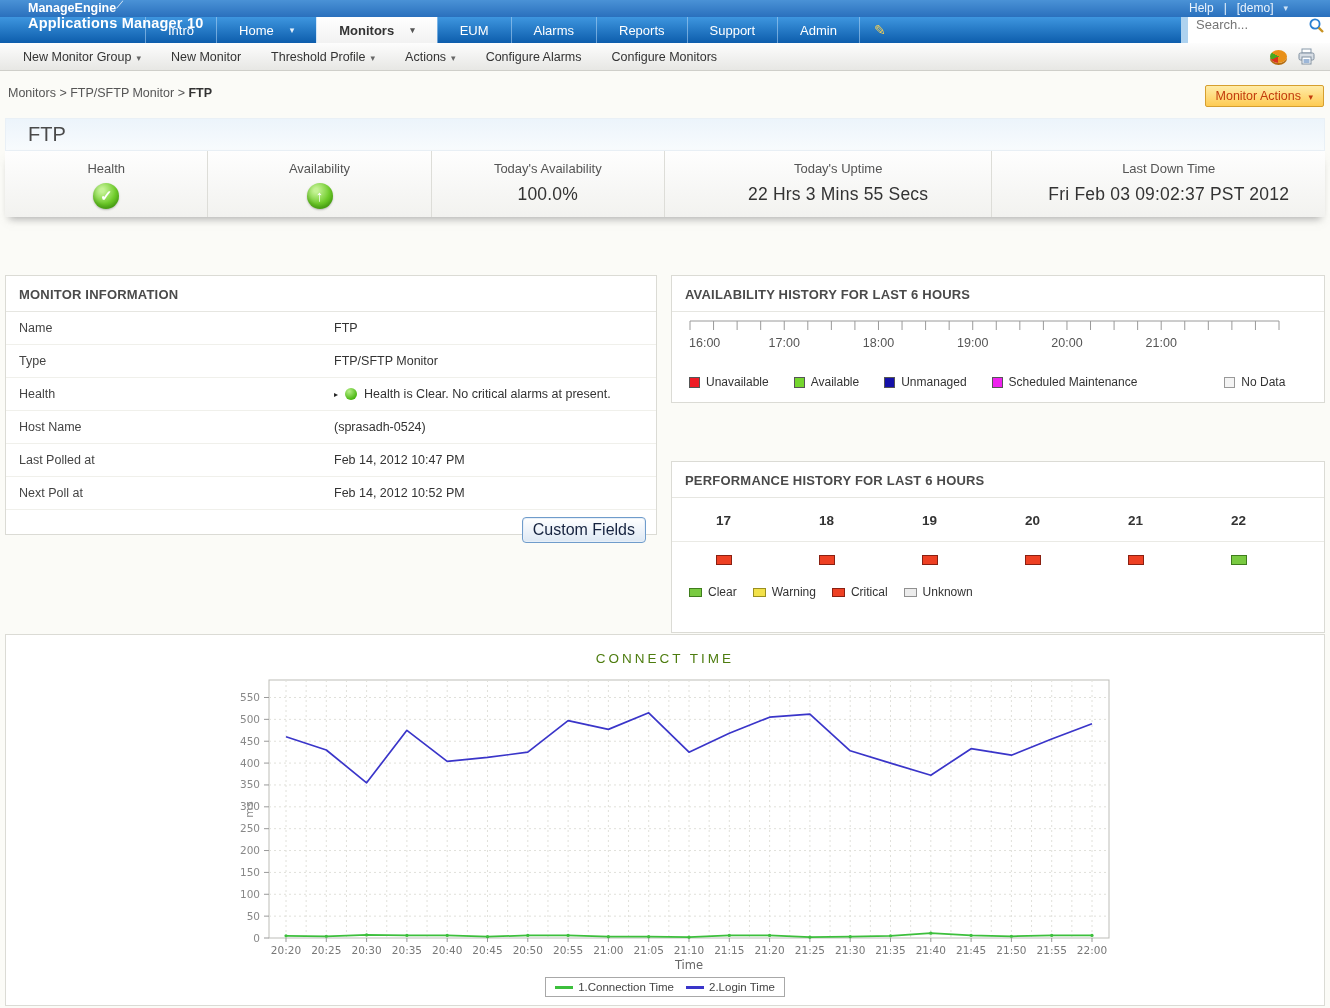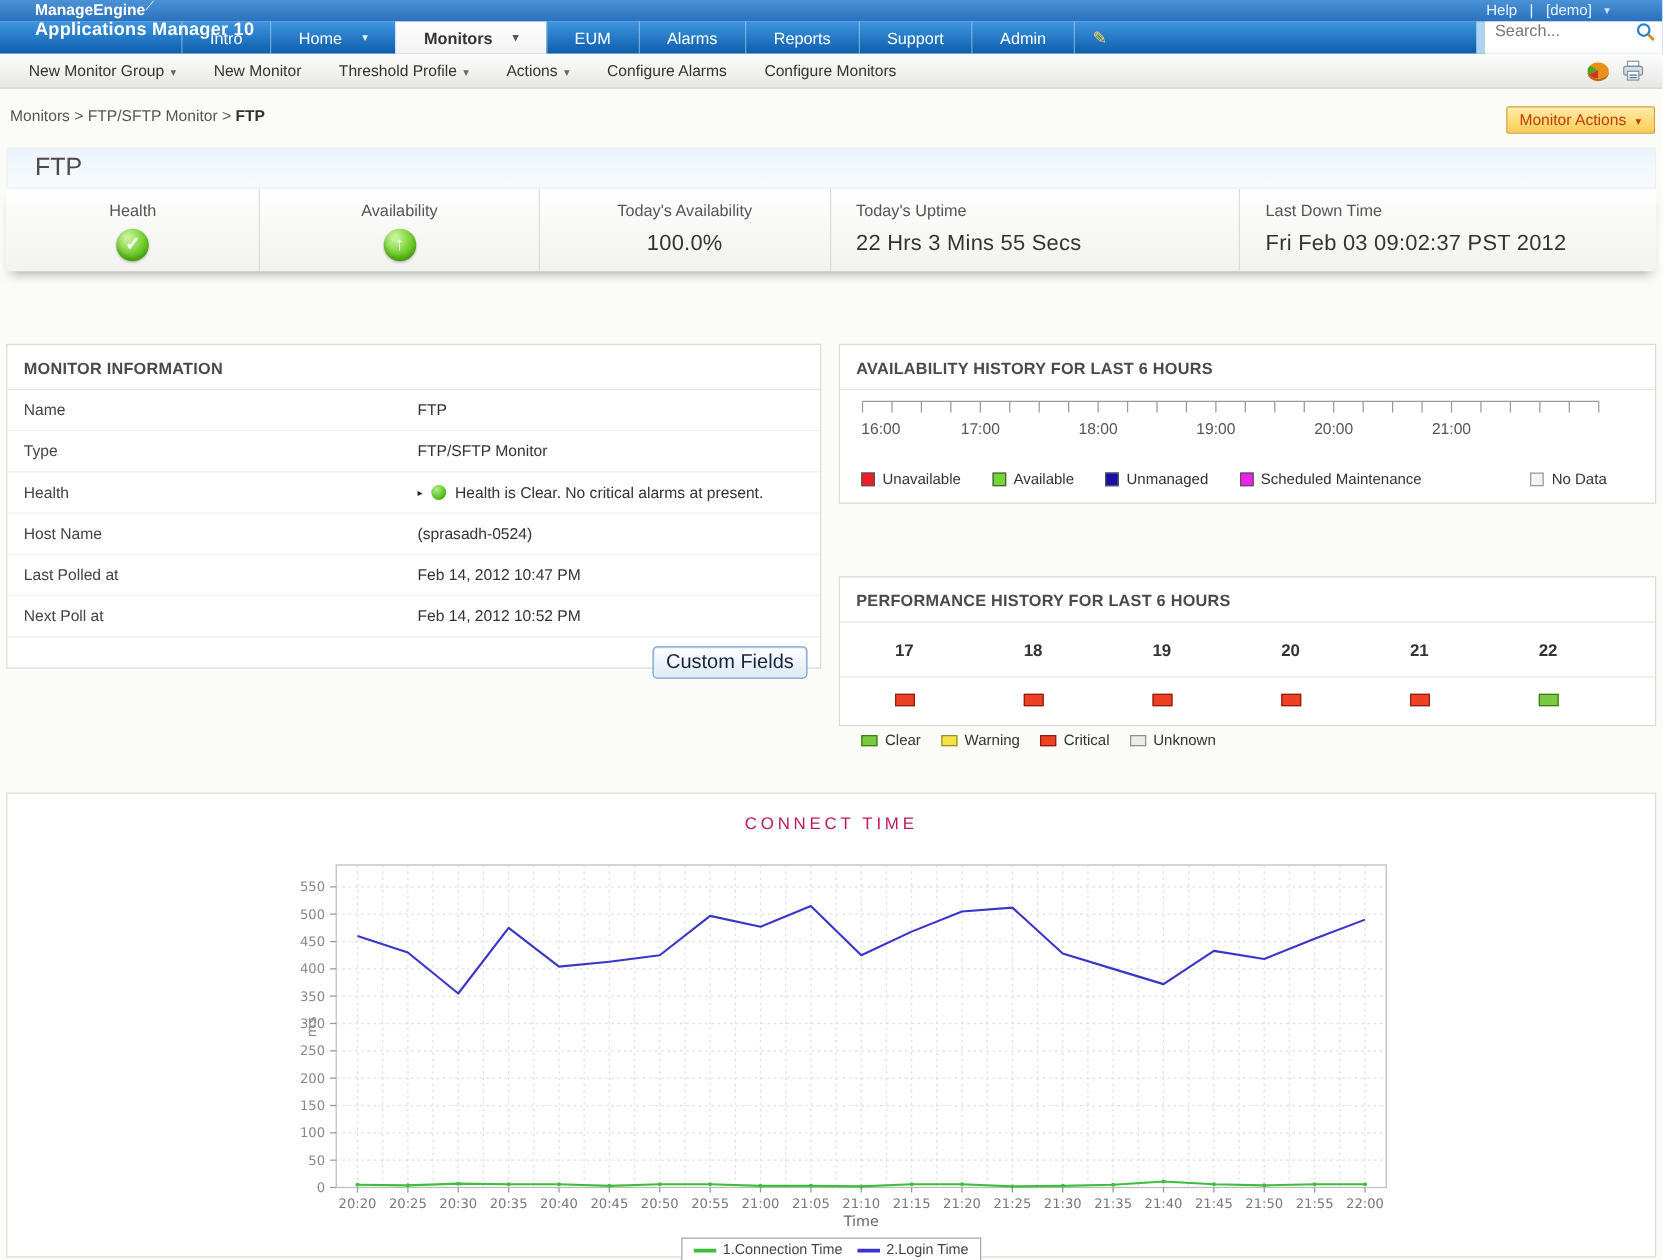--- a/index.html
+++ b/index.html
@@ -52,32 +52,32 @@
   
   .title-bar { margin:10px 5px 0; height:33px; background:linear-gradient(#ecf4fb,#f8fbfd);
       border:1px solid #e9f0f6; display:flex; align-items:center; padding-left:22px;
       font-size:20px; color:#4a4a4a; }
   .status-strip { margin:0 5px; height:66px; display:flex; background:linear-gradient(#fefefe,#f2f2ef);
       box-shadow:0 6px 8px -4px rgba(110,110,110,.55); }
   .st-cell { border-right:1px solid #ddddd8; padding-top:10px; text-align:center; }
   .st-cell:last-child { border-right:none; }
   .st-cell .lbl { font-size:13px; color:#555; }
   .st-cell .val { font-size:17.5px; color:#333; margin-top:8px; letter-spacing:.2px; }
-  .st-cell.left { text-align:left; padding-left:20px; }
+  .st-cell.left { text-align:center; padding-left:20px; }
   .orb { width:26px; height:26px; border-radius:50%; margin:7px auto 0;
       background:radial-gradient(circle at 35% 28%, #c4f295 8%, #6fcc2a 55%, #44a50f 100%);
       color:#fff; font-size:15px; font-weight:bold; line-height:26px; text-align:center;
       box-shadow:inset 0 -3px 4px rgba(30,90,0,.35), 0 1px 2px rgba(0,0,0,.25); }
   
   .panel { position:absolute; background:#fff; border:1px solid #dbdbd5; }
   .panel-title { font-size:13px; font-weight:bold; color:#4a4a4a; padding:11px 13px 9px;
       border-bottom:1px solid #e6e6e1; letter-spacing:.2px; }
   #panel-info  { left:5px;   top:275px; width:652px;  height:260px; }
   #panel-avail { left:671px; top:275px; width:654px;  height:128px; }
-  #panel-perf  { left:671px; top:461px; width:654px;  height:120px; }
+  #panel-perf  { left:671px; top:461px; width:654px;  height:172px; }
   #panel-chart { left:5px;   top:634px; width:1320px; height:372px; padding-top:16px; }
   
   .info-row { display:flex; align-items:center; height:33px; border-bottom:1px solid #f0f0eb; font-size:12.5px; }
   .info-label { width:328px; padding-left:13px; color:#444; }
   .info-value { color:#333; display:flex; align-items:center; gap:7px; }
   .mini-arrow { font-size:8px; color:#222; }
   .green-dot { width:12px; height:12px; border-radius:50%;
       background:radial-gradient(circle at 35% 28%, #b6ef87, #4cb814 70%, #3a920c); display:inline-block; }
   .custom-row { display:flex; justify-content:flex-end; padding:7px 10px 0 0; }
   .custom-btn { font-size:16px; color:#16233f; background:linear-gradient(#ffffff,#dde8f4);
@@ -93,21 +93,21 @@
   .leg-sq { width:11px; height:11px; border:1px solid #555; margin-right:6px; }
   
   .perf-hours { display:flex; margin-top:15px; border-bottom:1px solid #eaeae5; padding-bottom:13px; }
   .perf-cell { width:103px; text-align:center; }
   .perf-hours .perf-cell { font-weight:bold; font-size:13.5px; color:#333; }
   .perf-squares { display:flex; margin-top:13px; }
   .perf-sq { width:16px; height:10px; margin:0 auto; }
   .perf-legend { display:flex; align-items:center; margin:20px 0 0 17px; font-size:12px; color:#333; }
   .perf-legend .leg-sq { width:13px; height:9px; }
   
-  .chart-title { text-align:center; font-size:13.5px; color:#be185d; letter-spacing:3px; margin-bottom:16px; }
+  .chart-title { text-align:center; font-size:13.5px; color:#4d7c0f; letter-spacing:3px; margin-bottom:4px; }
   .chart-legend { display:flex; justify-content:center; margin-top:1px; }
   .chart-legend .box { display:flex; align-items:center; gap:12px; border:1px solid #a8a8a8;
       background:#fff; padding:3px 9px; }
   .cl-item { display:flex; align-items:center; gap:5px; font-size:11.5px; color:#444; }
   .cl-line { width:18px; height:3px; }
 </style>
 </head>
 <body>
 
 <header class="top-bar">

